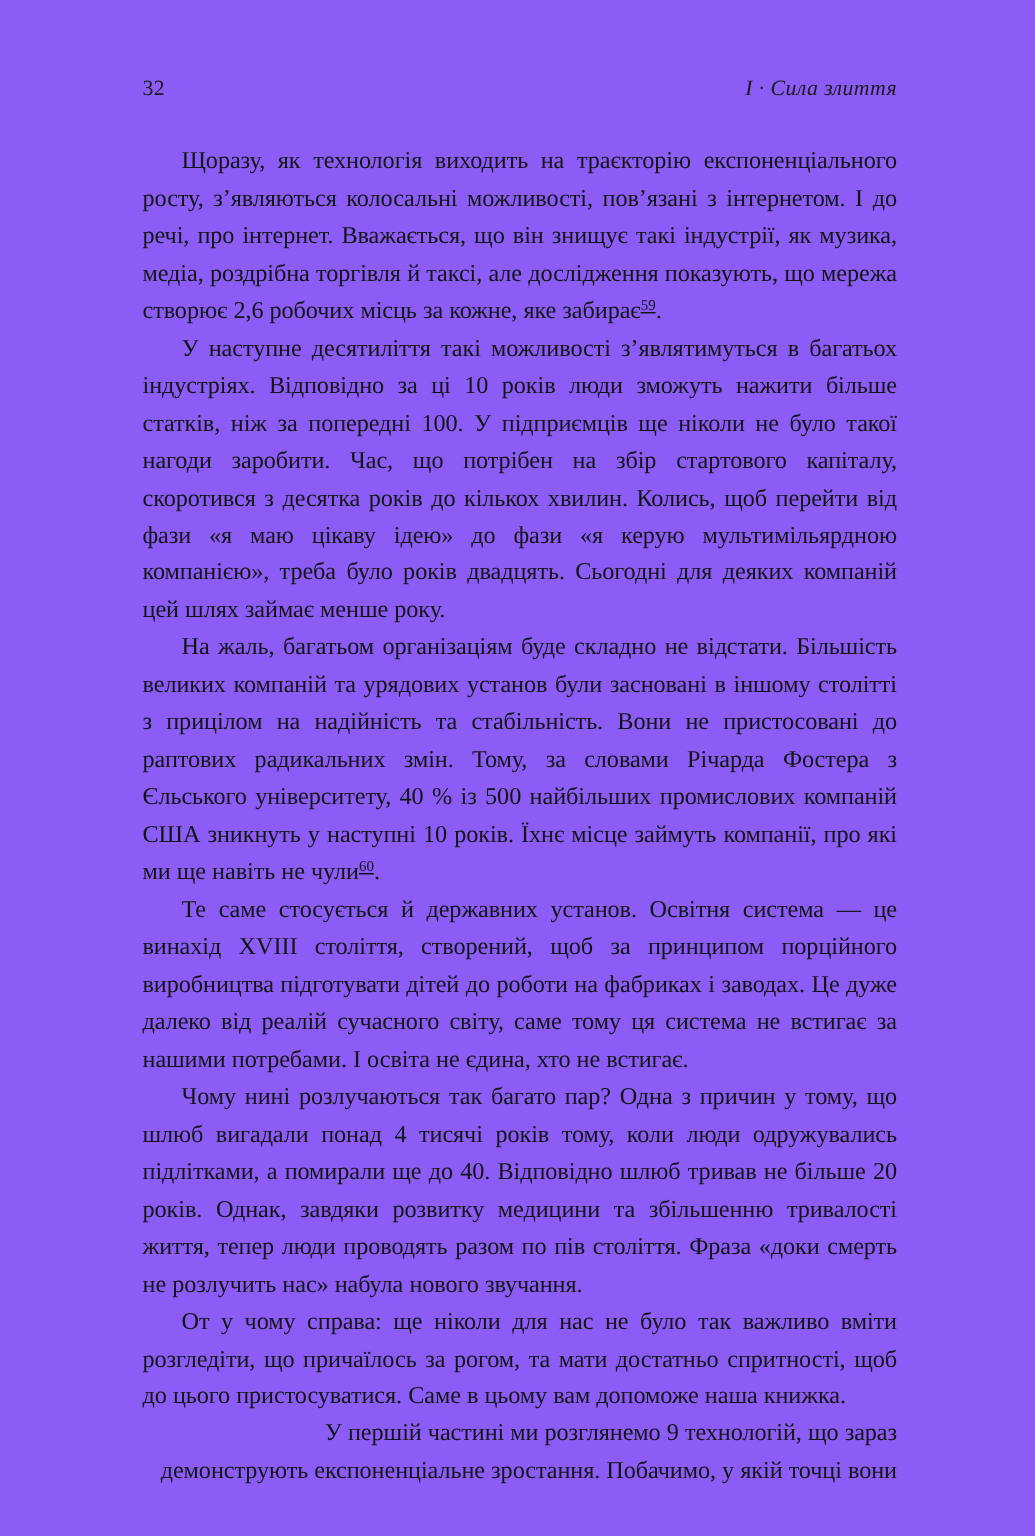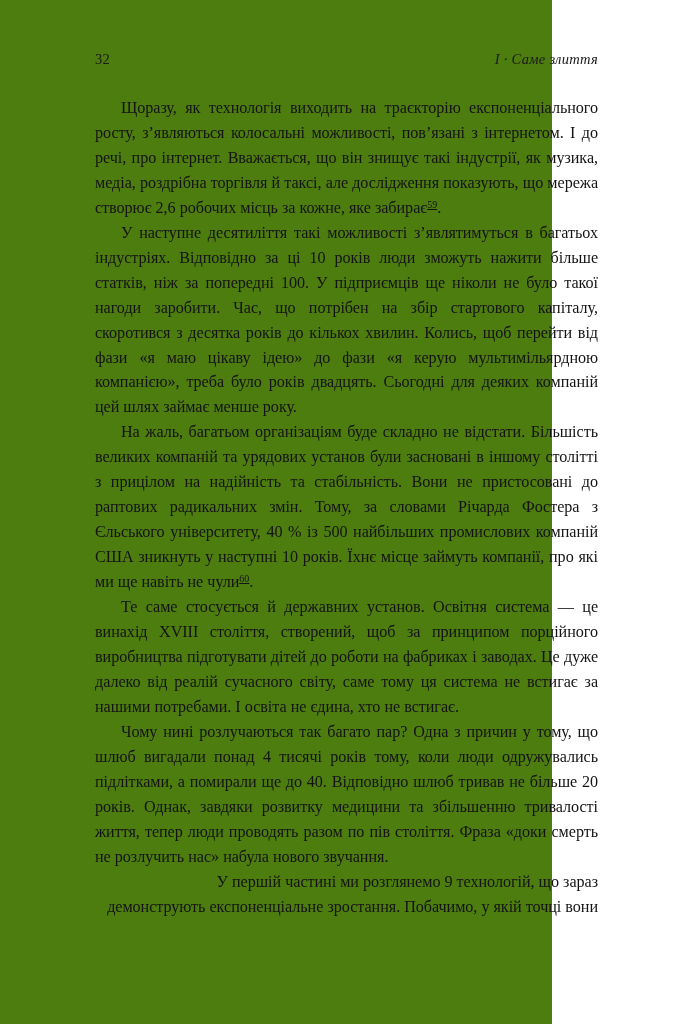--- a/index.html
+++ b/index.html
@@ -11,24 +11,24 @@
     width: 690px;
     height: 1024px;
     background: #ffffff;
     font-family: "Liberation Serif", "DejaVu Serif", serif;
     color: #141414;
     overflow: hidden;
   }
 
   .page {
     position: relative;
-    width: 552px;
+    width: 690px;
     height: 1024px;
     box-sizing: border-box;
-    background: #4d7c0f;
+    background: #8b5cf6;
   }
 
   
   .running-head {
     position: absolute;
     top: 52px;
     left: 95px;
     width: 503px;
     height: 22px;
     display: flex;
@@ -85,25 +85,26 @@
     text-decoration: underline;
   }
 </style>
 </head>
 <body>
 
 <div class="page">
 
   <div class="running-head">
     <span class="folio">32</span>
-    <span class="head-title">I · Саме злиття</span>
+    <span class="head-title">I · Сила злиття</span>
   </div>
 
   <div class="text-block">
       <p class="para"><span>Щоразу, як технологія виходить на траєкторію експоненціального росту, з’являються колосальні можливості, пов’язані з інтернетом. І до речі, про інтернет. Вважається, що він знищує такі індустрії, як музика, медіа, роздрібна торгівля й таксі, але дослідження показують, що мережа створює 2,6 робочих місць за кожне, яке забирає</span><sup class="fn">59</sup><span>.</span></p>
       <p class="para"><span>У наступне десятиліття такі можливості з’являтимуться в багатьох індустріях. Відповідно за ці 10 років люди зможуть нажити більше статків, ніж за попередні 100. У підприємців ще ніколи не було такої нагоди заробити. Час, що потрібен на збір стартового капіталу, скоротився з десятка років до кількох хвилин. Колись, щоб перейти від фази «я маю цікаву ідею» до фази «я керую мультимільярдною компанією», треба було років двадцять. Сьогодні для деяких компаній цей шлях займає менше року.</span></p>
       <p class="para"><span>На жаль, багатьом організаціям буде складно не відстати. Більшість великих компаній та урядових установ були засновані в іншому столітті з прицілом на надійність та стабільність. Вони не пристосовані до раптових радикальних змін. Тому, за словами Річарда Фостера з Єльського університету, 40 % із 500 найбільших промислових компаній США зникнуть у наступні 10 років. Їхнє місце займуть компанії, про які ми ще навіть не чули</span><sup class="fn">60</sup><span>.</span></p>
       <p class="para"><span>Те саме стосується й державних установ. Освітня система — це винахід XVIII століття, створений, щоб за принципом порційного виробництва підготувати дітей до роботи на фабриках і заводах. Це дуже далеко від реалій сучасного світу, саме тому ця система не встигає за нашими потребами. І освіта не єдина, хто не встигає.</span></p>
       <p class="para"><span>Чому нині розлучаються так багато пар? Одна з причин у тому, що шлюб вигадали понад 4 тисячі років тому, коли люди одружувались підлітками, а помирали ще до 40. Відповідно шлюб тривав не більше 20 років. Однак, завдяки розвитку медицини та збільшенню тривалості життя, тепер люди проводять разом по пів століття. Фраза «доки смерть не розлучить нас» набула нового звучання.</span></p>
+      <p class="para"><span>От у чому справа: ще ніколи для нас не було так важливо вміти розгледіти, що причаїлось за рогом, та мати достатньо спритності, щоб до цього пристосуватися. Саме в цьому вам допоможе наша книжка.</span></p>
       <p class="para"><span>У першій частині ми розглянемо 9 технологій, що зараз демонструють експоненціальне зростання. Побачимо, у якій точці вони</span></p>
     </div>
 
 </div>
 
 </body></html>

